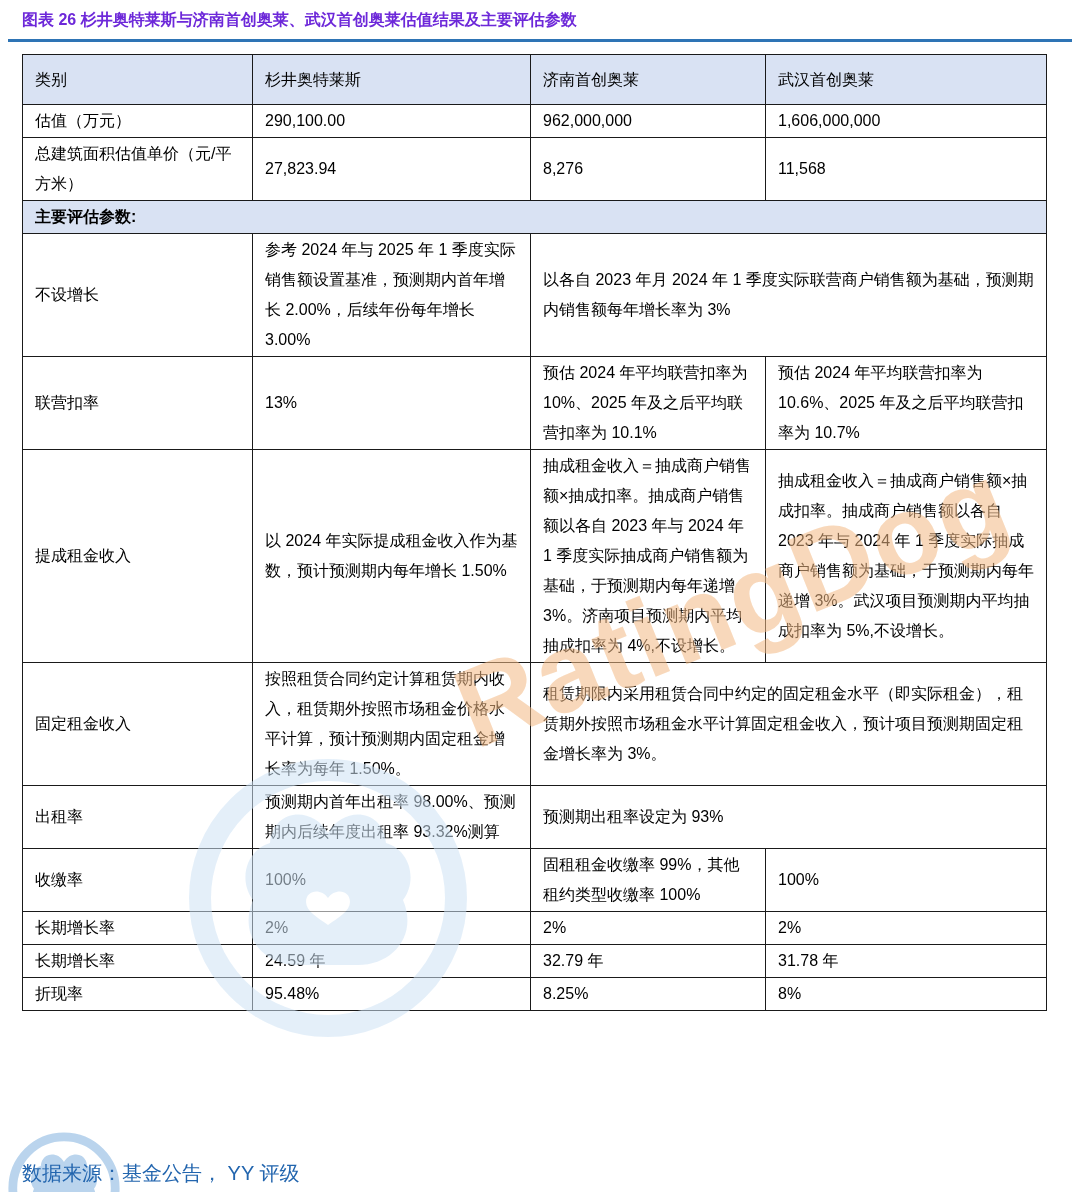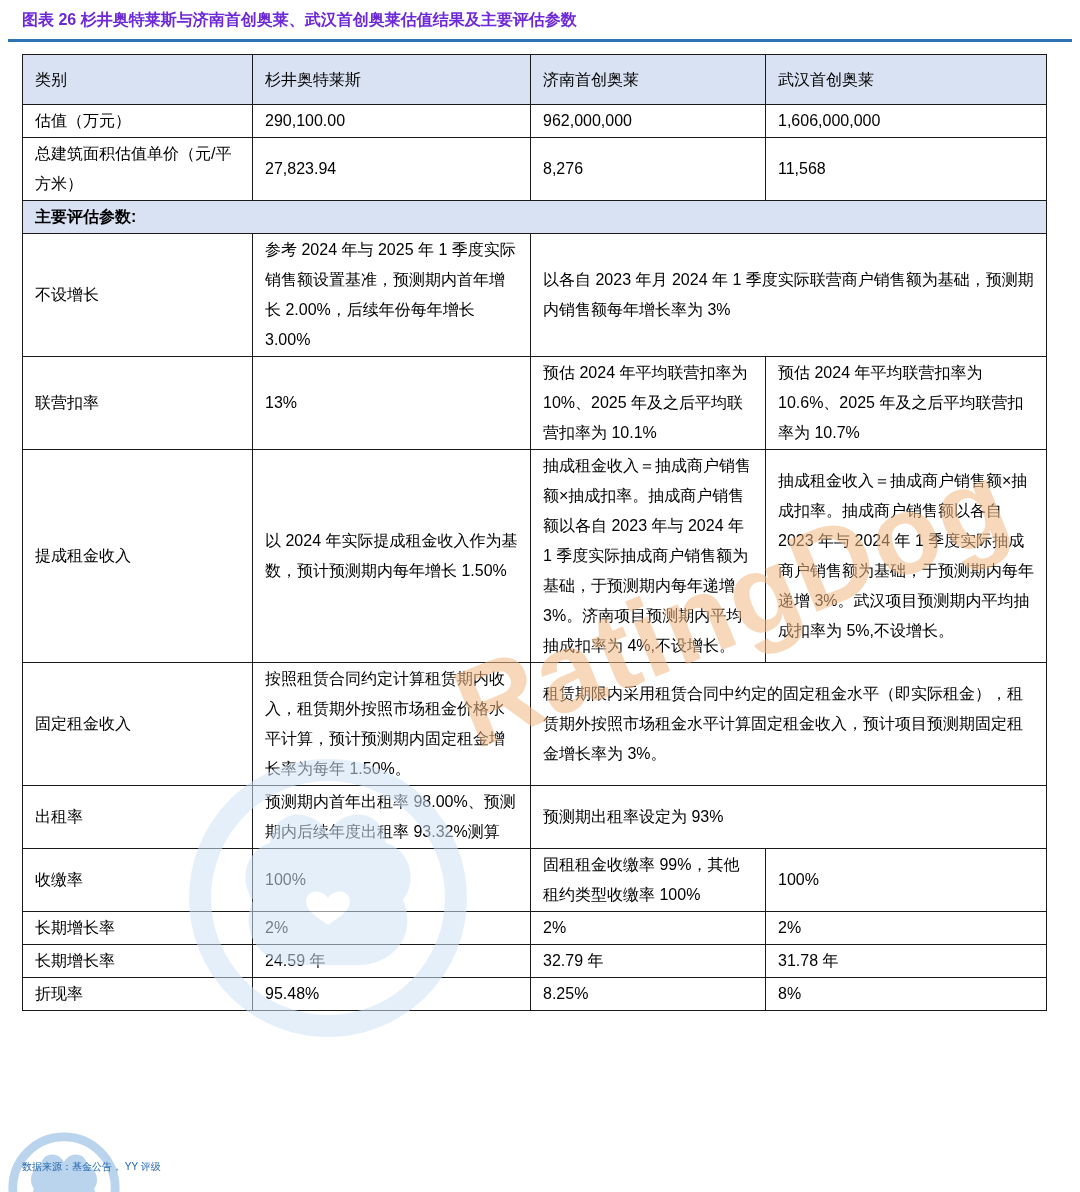--- a/index.html
+++ b/index.html
@@ -53,21 +53,21 @@
     background: #D9E2F3;
     font-weight: bold;
     height: 32px;
     margin-top: 16px;
   }
   td.just { text-align: justify; text-justify: inter-ideograph; margin-top: 16px; }
   .footer {
     position: absolute;
     left: 22px;
     top: 1160px;
-    font-size: 10px;
+    font-size: 20px;
     color: #2265AE;
     z-index: 5;
   }
   .wm-text {
     position: absolute;
     left: 440px;
     top: 540px;
     font-size: 112px;
     font-weight: bold;
     letter-spacing: 2px;

